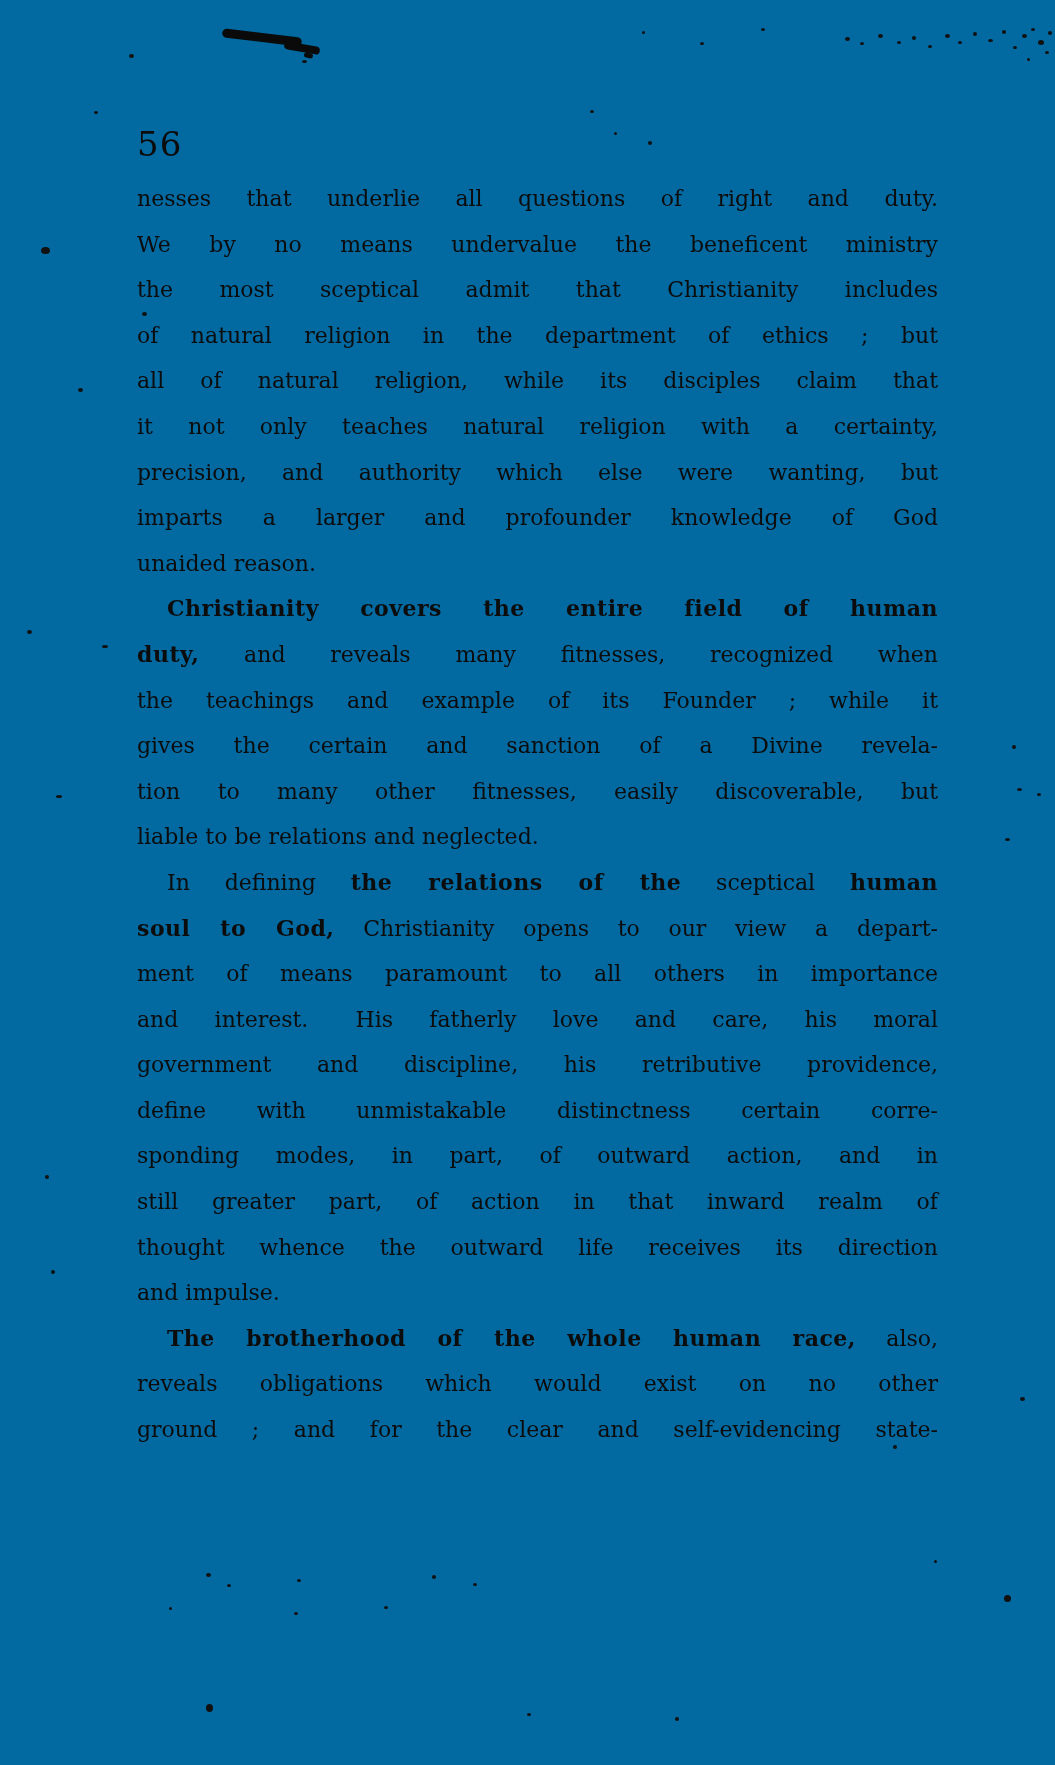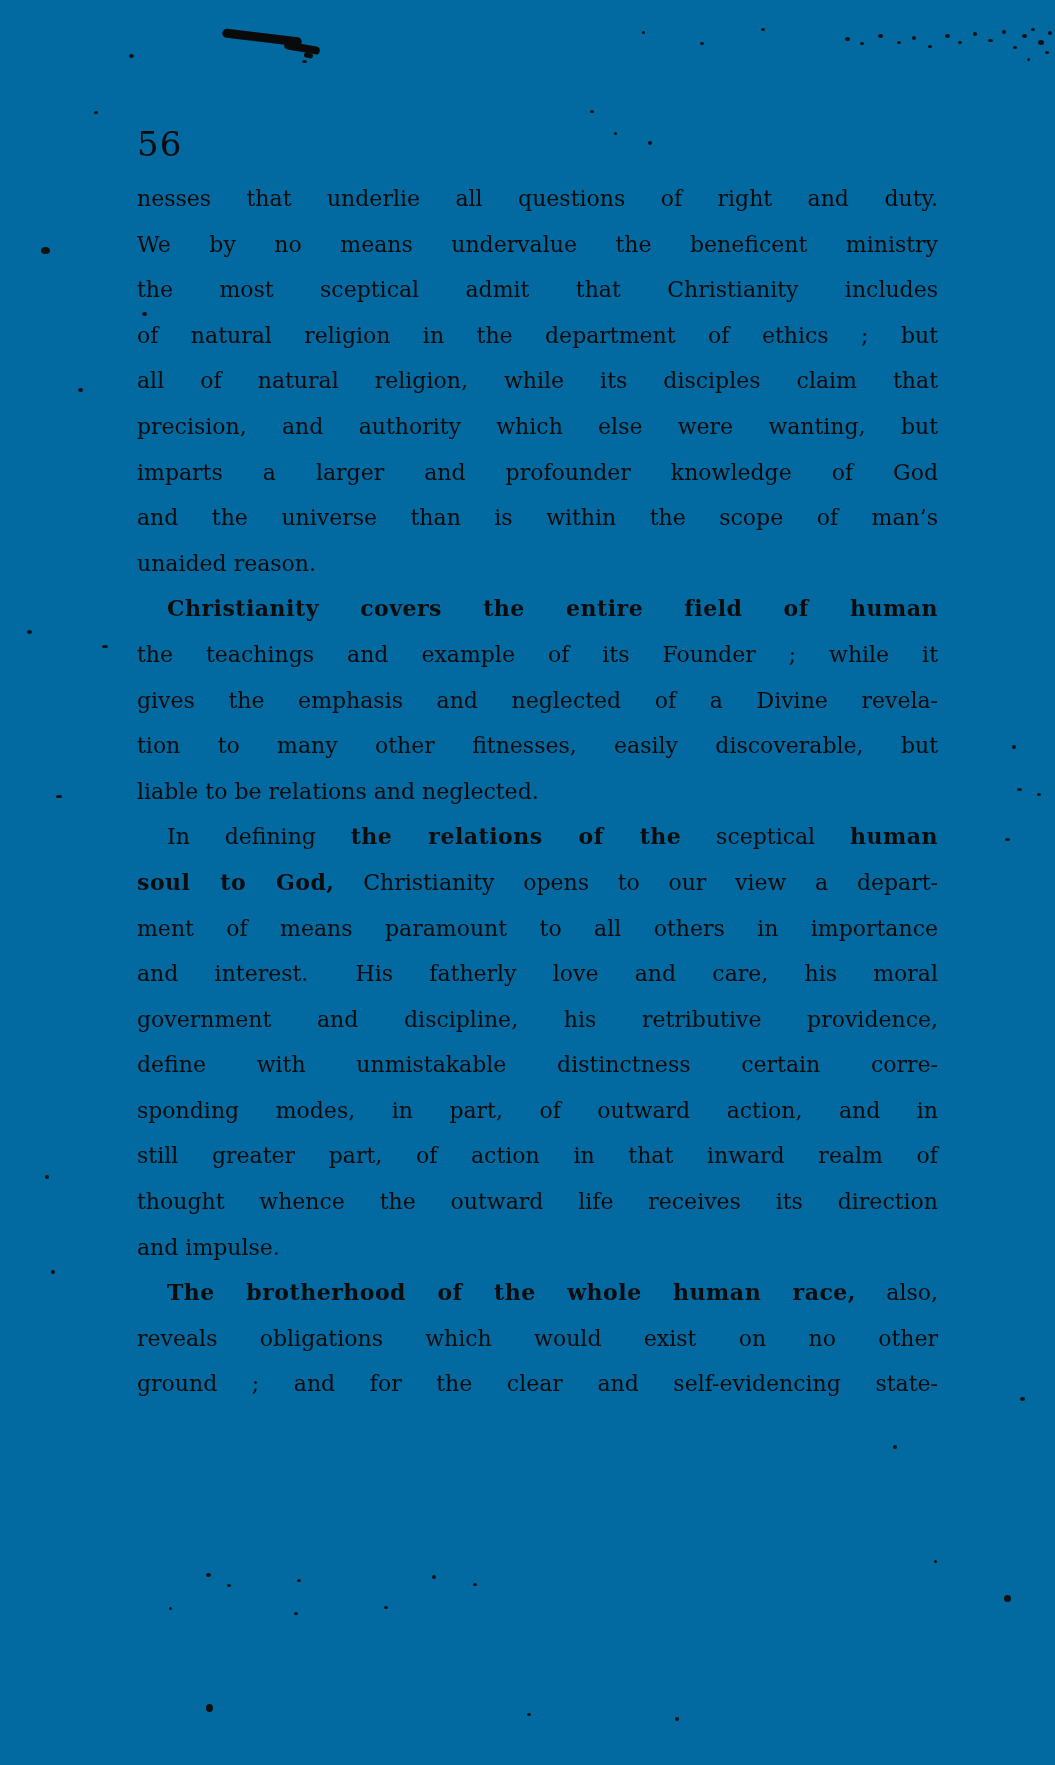--- a/index.html
+++ b/index.html
@@ -151,27 +151,28 @@
   <div class="header">
     <span class="page-number">56</span>
   </div>
 
   <div class="body-text">
       <div class="line"><span class="seg">nesses that underlie all questions of right and duty.</span></div>
       <div class="line"><span class="seg">We by no means undervalue the beneficent ministry</span></div>
       <div class="line"><span class="seg">the most sceptical admit that Christianity includes</span></div>
       <div class="line"><span class="seg">of natural religion in the department of ethics ; but</span></div>
       <div class="line"><span class="seg">all of natural religion, while its disciples claim that</span></div>
+      <div class="line"><span class="seg">it not only teaches natural religion with a certainty,</span></div>
       <div class="line"><span class="seg">precision, and authority which else were wanting, but</span></div>
       <div class="line"><span class="seg">imparts a larger and profounder knowledge of God</span></div>
-      <div class="line"><span class="seg">and the universe than is within the scope of man’s</span></div>
       <div class="line last"><span class="seg">unaided reason.</span></div>
       <div class="line indent"><span class="seg bold">Christianity covers the entire field of human</span></div>
+      <div class="line"><span class="seg bold">duty,</span><span class="seg"> and reveals many fitnesses, recognized when</span></div>
       <div class="line"><span class="seg">the teachings and example of its Founder ; while it</span></div>
-      <div class="line"><span class="seg">gives the emphasis and neglected of a Divine revela-</span></div>
+      <div class="line"><span class="seg">gives the certain and sanction of a Divine revela-</span></div>
       <div class="line"><span class="seg">tion to many other fitnesses, easily discoverable, but</span></div>
       <div class="line last"><span class="seg">liable to be relations and neglected.</span></div>
       <div class="line indent"><span class="seg">In defining </span><span class="seg bold">the relations of the</span><span class="seg"> sceptical </span><span class="seg bold">human</span></div>
       <div class="line"><span class="seg bold">soul to God,</span><span class="seg"> Christianity opens to our view a depart-</span></div>
       <div class="line"><span class="seg">ment of means paramount to all others in importance</span></div>
       <div class="line"><span class="seg">and interest.  His fatherly love and care, his moral</span></div>
       <div class="line"><span class="seg">government and discipline, his retributive providence,</span></div>
       <div class="line"><span class="seg">define with unmistakable distinctness certain corre-</span></div>
       <div class="line"><span class="seg">sponding modes, in part, of outward action, and in</span></div>
       <div class="line"><span class="seg">still greater part, of action in that inward realm of</span></div>

